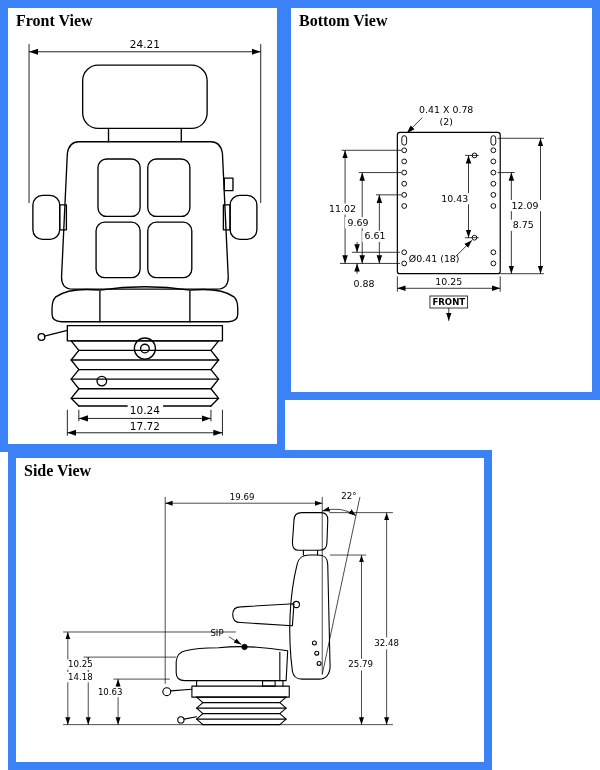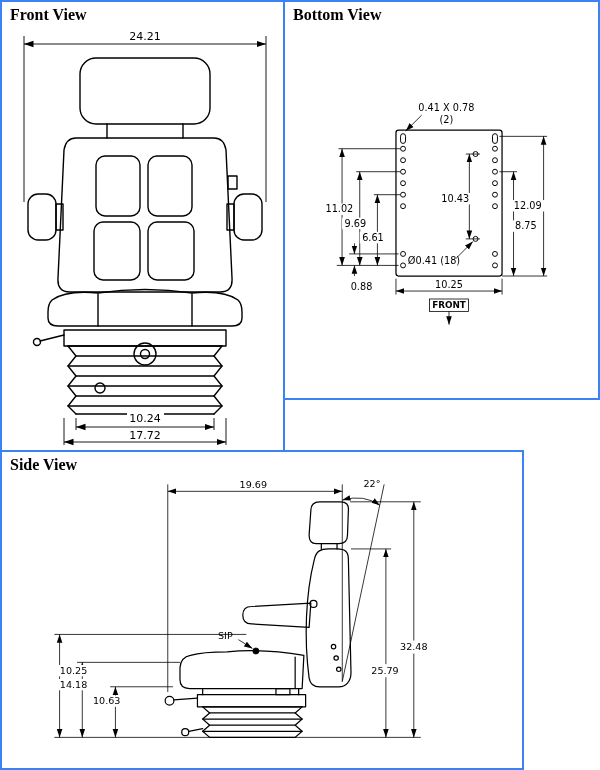--- a/index.html
+++ b/index.html
@@ -1,20 +1,20 @@
 <!DOCTYPE html>
 <html><head>
 <meta charset="utf-8">
 <style>
   html,body{margin:0;padding:0;background:#fff}
   .sheet{position:relative;width:600px;height:770px;background:#fff;overflow:hidden}
-  .panel{position:absolute;border:2px solid #3b82f6;box-sizing:border-box;background:#fff}
+  .panel{position:absolute;border:8px solid #3b82f6;box-sizing:border-box;background:#fff}
   #p-front{left:0;top:0;width:285px;height:452px}
   #p-bottom{left:283px;top:0;width:317px;height:400px}
-  #p-side{left:0;top:450px;width:524px;height:320px}
+  #p-side{left:8px;top:450px;width:484px;height:320px}
   .panel-title{position:absolute;left:8px;top:4px;font:bold 16px "Liberation Serif",serif;color:#000;z-index:2}
   .panel svg{position:absolute;left:0;top:0;width:100%;height:100%}
   .ln{fill:none;stroke:#000;stroke-width:1.4;stroke-linejoin:round;stroke-linecap:round}
   .hole{fill:none;stroke:#000;stroke-width:1.1}
   .dim{fill:none;stroke:#000;stroke-width:0.9}
   .bg{fill:#fff;stroke:none}
   .txt text{font:11px "DejaVu Sans",sans-serif;fill:#000}
   .txt text.front-label{font:bold 10px "DejaVu Sans",sans-serif}
 </style>
 </head>

